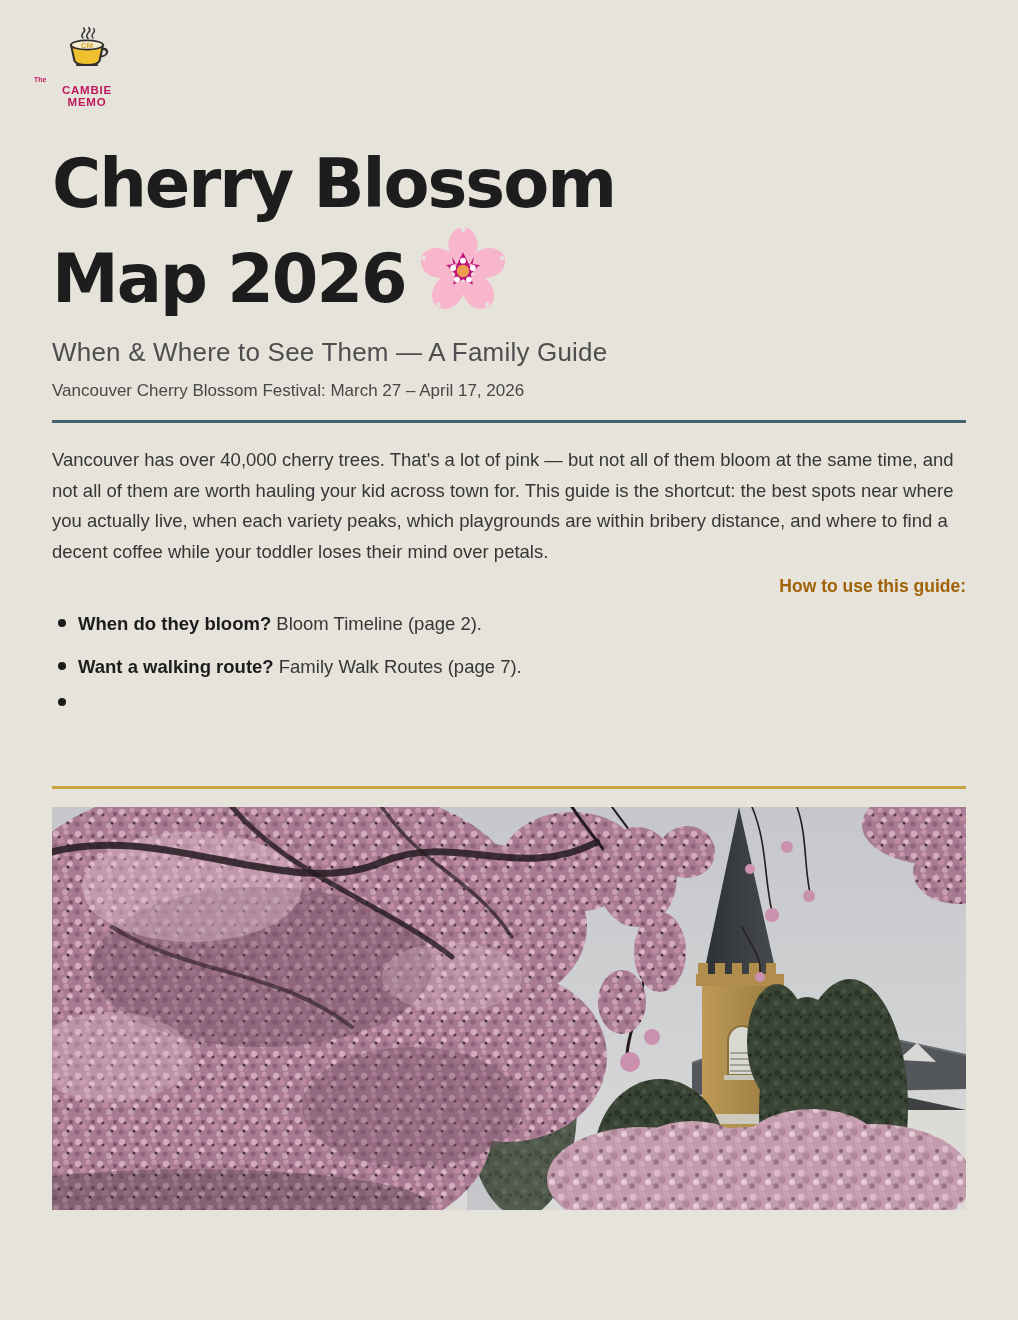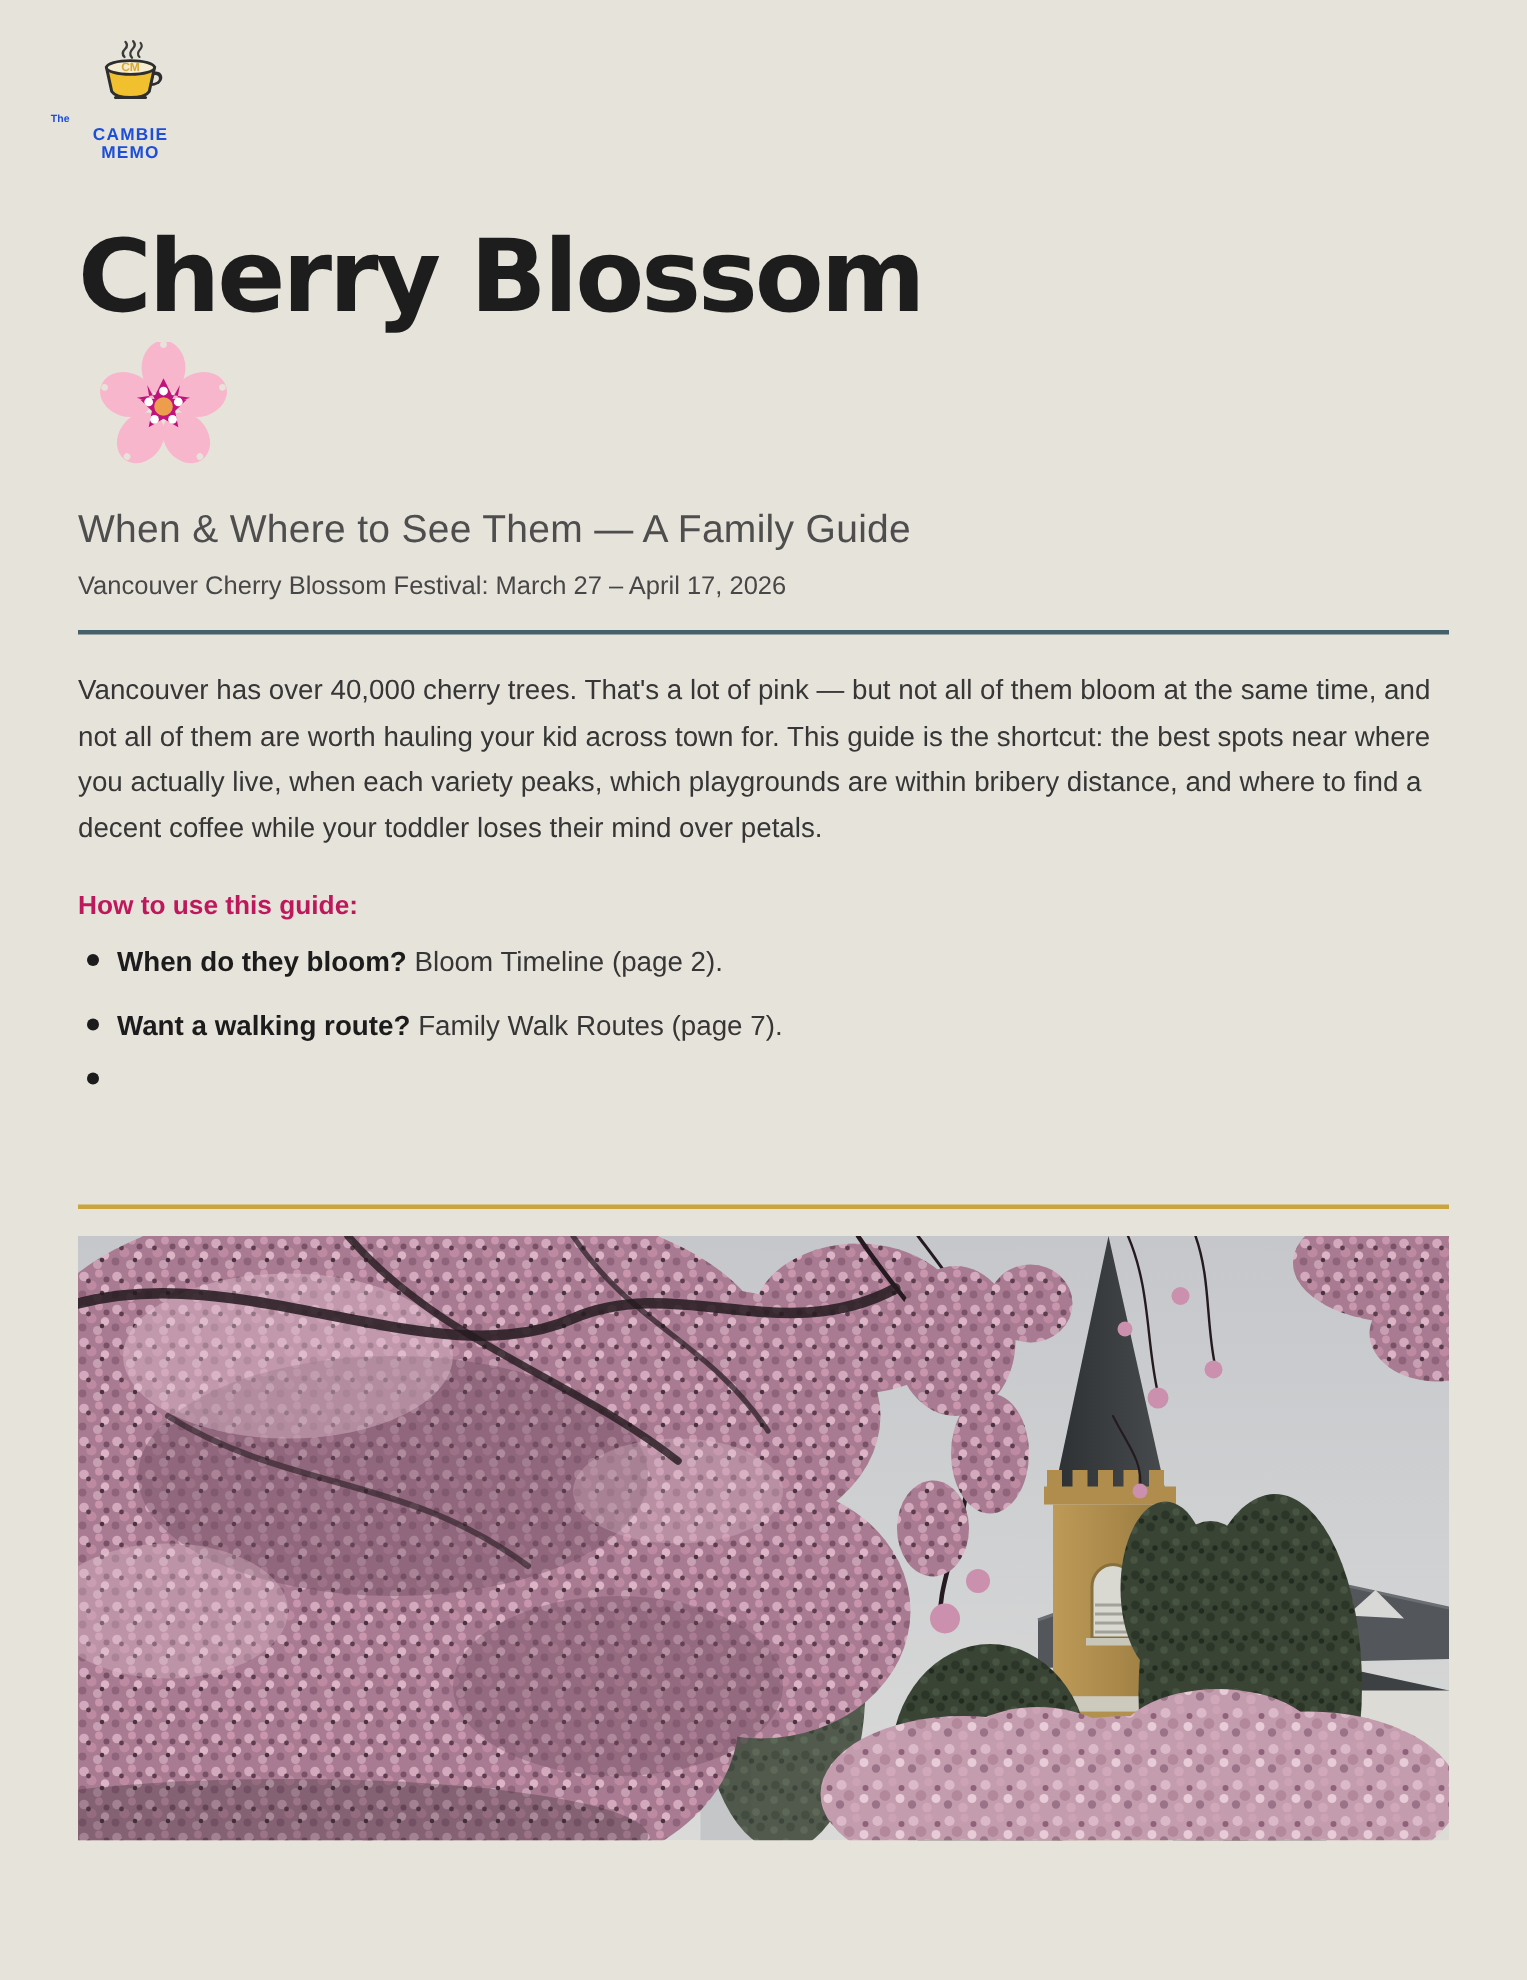--- a/index.html
+++ b/index.html
@@ -8,21 +8,21 @@
     background:#e6e3da;
     font-family:"Liberation Sans", sans-serif;
     color:#363636;
     overflow:hidden;
   }
   .page { padding:0 52px; height:100%; }
 
   
   .logo { margin-top:26px; width:70px; display:flex; flex-direction:column; align-items:center; }
   .logo svg { display:block; }
-  .brand { margin-top:2px; color:#1d4ed8; line-height:1.05; text-align:center; }
+  .brand { margin-top:2px; color:#be185d; line-height:1.05; text-align:center; }
   .brand .the { display:block; text-align:left; font-size:7px; font-weight:700; margin-left:-28px; margin-bottom:1px; }
   .brand .big { display:block; font-size:11.5px; font-weight:700; letter-spacing:.8px; }
 
   
   h1 {
     margin-top:34px;
     font-family:"DejaVu Sans", "Liberation Sans", sans-serif;
     font-weight:700;
     font-size:67px;
     line-height:1.28;
@@ -31,21 +31,21 @@
   }
   h1 .flower { margin-left:14px; vertical-align:-12px; }
   .subtitle { margin-top:14px; font-size:26px; font-weight:400; color:#4e4e4e; letter-spacing:.2px; }
   .datesline { margin-top:13px; font-size:17px; color:#474747; }
   .rule-teal { margin-top:19px; height:3px; background:#44616c; border:0; }
 
   
   .intro { margin-top:22px; font-size:18.5px; line-height:1.66; color:#363636; max-width:912px; }
 
   
-  .guide-heading { margin-top:25px; font-size:17.5px; font-weight:700; color:#be185d; }
+  .guide-heading { margin-top:8px; font-size:17.5px; font-weight:700; color:#a16207;text-align:right; }
   ul.guide { margin-top:15px; list-style:none; }
   ul.guide li { display:flex; align-items:baseline; margin-bottom:18px; font-size:18.5px; line-height:1.35; }
   .dot { flex:0 0 auto; width:8px; height:8px; border-radius:50%; background:#1c1c1c; margin:0 12px 2px 6px; align-self:center; }
   .lead { font-weight:700; color:#1c1c1c; white-space:pre-wrap; }
   .rest { color:#363636; white-space:pre-wrap; }
 
   
   .rule-gold { margin-top:78px; height:3px; background:#c9a43f; border:0; }
   .hero { margin-top:18px; width:914px; height:403px; overflow:hidden; }
   .hero svg { display:block; width:100%; height:100%; }
@@ -73,21 +73,21 @@
       <path d="M17 39 h20" stroke="#2e2e2e" stroke-width="2" stroke-linecap="round"></path>
     </svg>
     <div class="brand">
       <span class="the">The</span>
       <span class="big">CAMBIE</span>
       <span class="big">MEMO</span>
     </div>
   </div>
 
   <h1><span>Cherry Blossom</span><br>
-    <svg class="flower" width="86" height="86" viewBox="0 0 100 100">
+    <span>Map 2026</span><svg class="flower" width="86" height="86" viewBox="0 0 100 100">
       <g fill="#f8b6cc">
         <g transform="translate(50,50)">
           <g>
               <ellipse cx="0" cy="-30" rx="17" ry="21"></ellipse>
               <circle cx="0" cy="-48" r="2.6" fill="#e6e3da"></circle>
             </g>
           <g transform="rotate(72)">
               <ellipse cx="0" cy="-30" rx="17" ry="21"></ellipse>
               <circle cx="0" cy="-48" r="2.6" fill="#e6e3da"></circle>
             </g>

